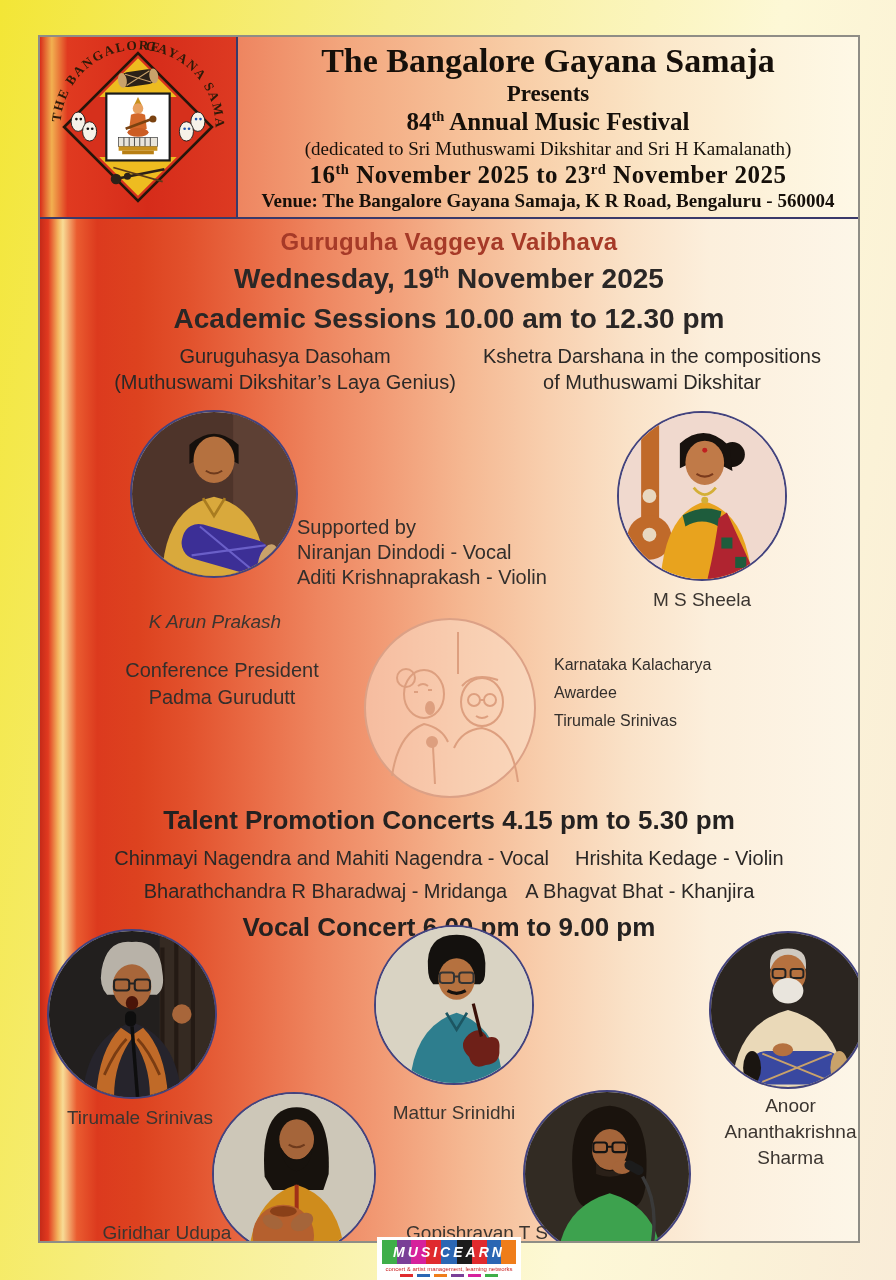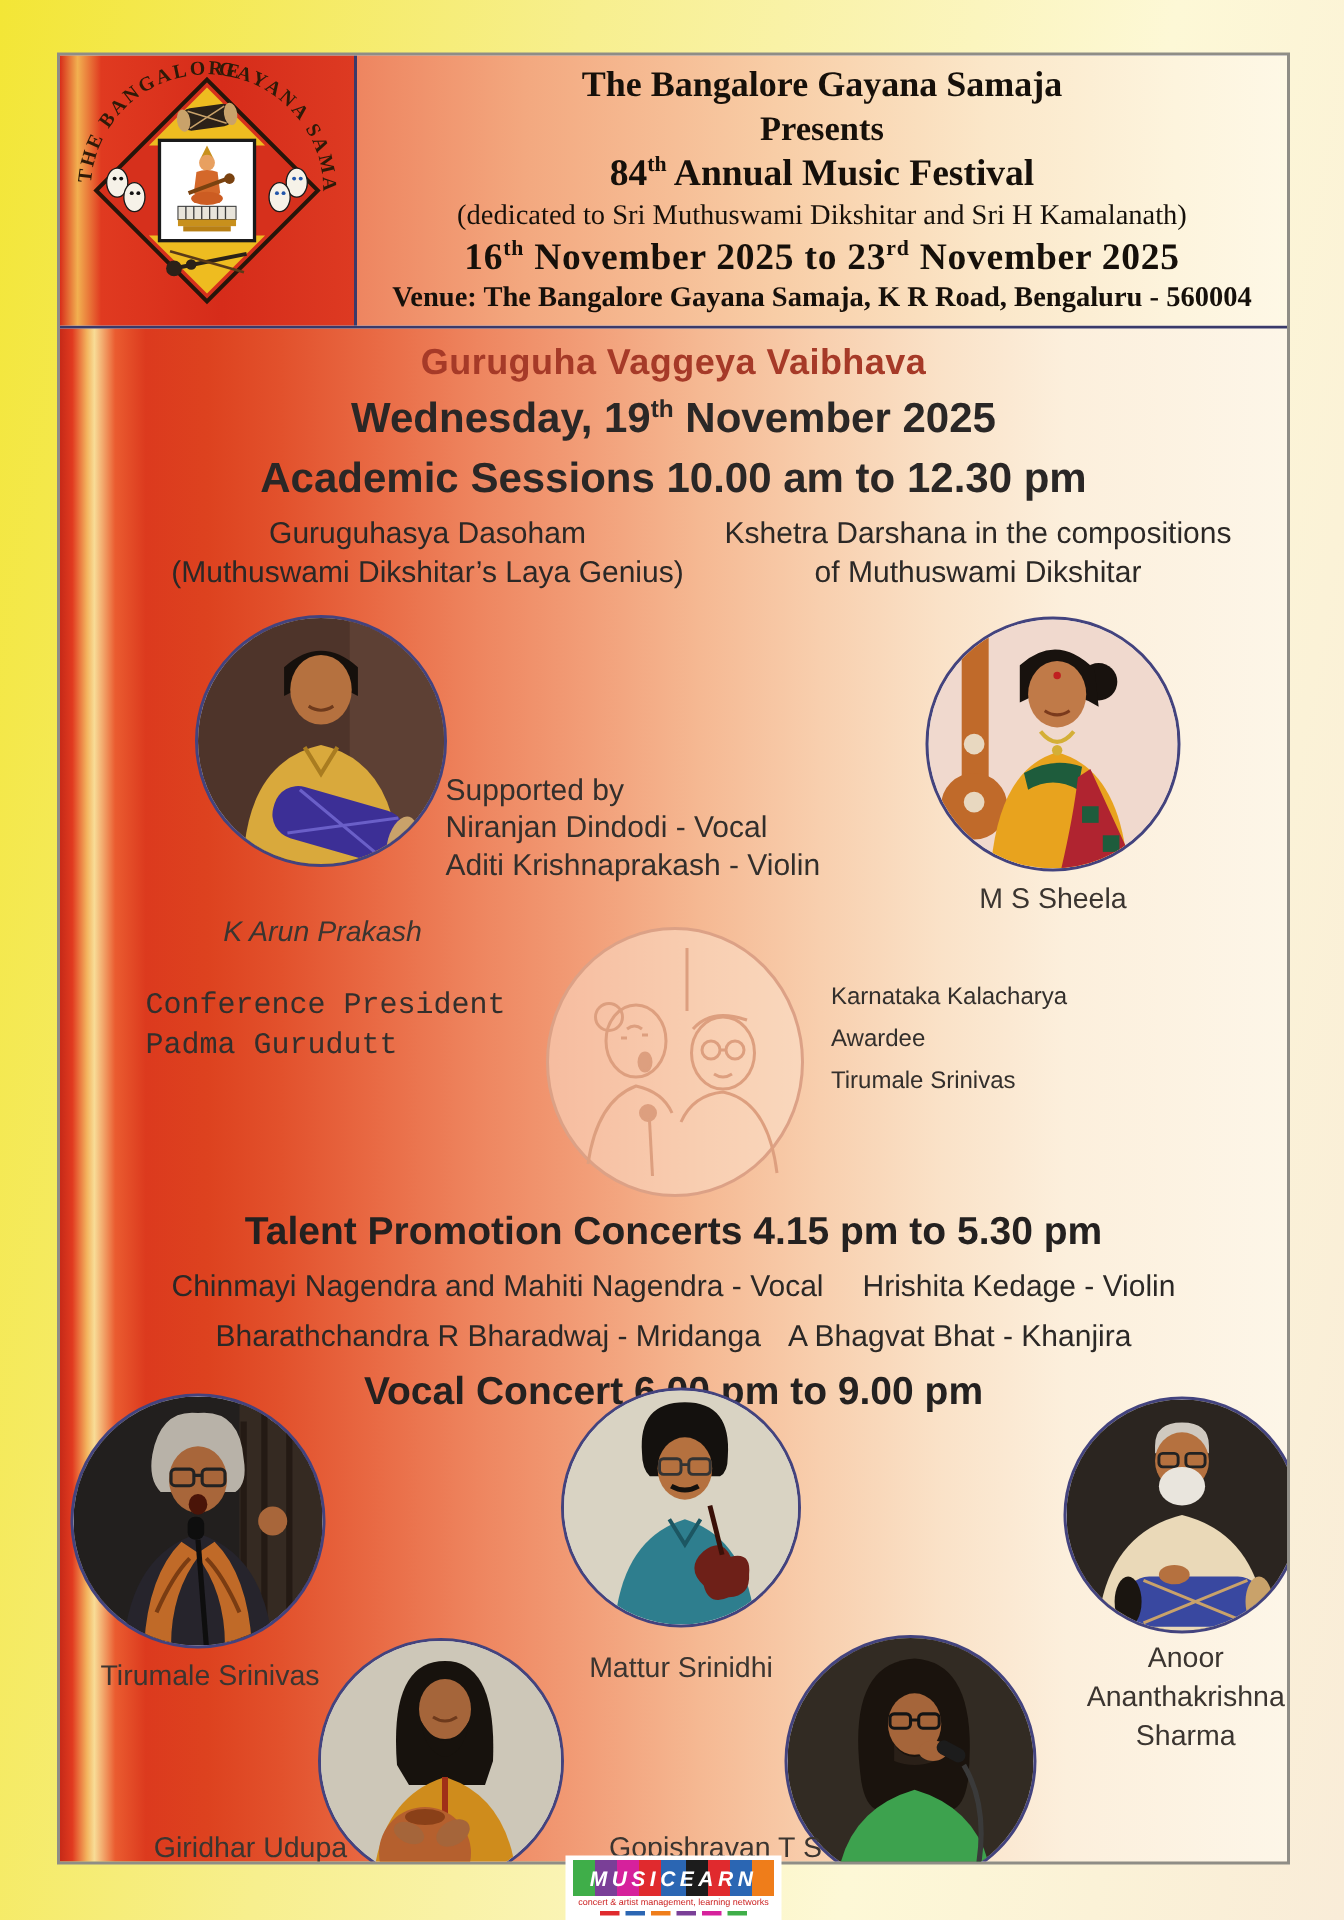--- a/index.html
+++ b/index.html
@@ -27,21 +27,21 @@
     width:196px;height:180px;flex:0 0 196px;border-right:2px solid #3a3a6a;
     background:linear-gradient(90deg,#d82e1a 0%,#f2b050 6%,#e03a20 14%,#d62c1a 55%,#dd3a22 100%);
     display:flex;align-items:center;justify-content:center;
   }
   .title-cell{
     flex:1;display:flex;flex-direction:column;justify-content:space-evenly;align-items:center;
     background:linear-gradient(90deg,#ee8560 0%,#f3a87f 18%,#f8cda6 45%,#fbe7c9 68%,#fdf4dd 88%,#fef8e6 100%);
     font-family:"Liberation Serif","DejaVu Serif",serif;color:#16100a;text-align:center;
     padding:4px 6px;
   }
-  .h-org{font-size:24px;font-weight:bold;}
+  .h-org{font-size:34px;font-weight:bold;}
   .h-presents{font-size:23px;font-weight:bold;}
   .h-festival{font-size:25px;font-weight:bold;}
   .h-dedication{font-size:19px;font-weight:normal;}
   .h-dates{font-size:25px;font-weight:bold;letter-spacing:.5px;}
   .h-venue{font-size:19px;font-weight:bold;}
   .ssup{font-size:.58em;vertical-align:super;line-height:0;}
   
   .center-line{left:0;width:100%;text-align:center;color:#262222;}
   .series-title{top:191px;font-size:24px;font-weight:bold;color:#a63a28;letter-spacing:.3px;}
   .day-line{top:226px;font-size:28px;font-weight:bold;color:#2a2726;}
@@ -49,21 +49,21 @@
   .talk{font-size:20px;line-height:26px;text-align:center;color:#2b2826;}
   .talk-left{left:45px;top:306px;width:400px;}
   .talk-right{left:402px;top:306px;width:420px;}
   .photo-circle{
     border-radius:50%;overflow:hidden;border:2px solid #43437e;box-sizing:border-box;
     background:#ddd;
   }
   .photo-circle svg{display:block;width:100%;height:100%;}
   .name-label{font-size:19px;line-height:26px;color:#3b3530;text-align:center;}
   .supported{left:257px;top:478px;font-size:20px;line-height:25px;color:#332f2c;}
-  .conf-left{left:57px;top:620px;width:250px;text-align:left;font-size:20px;line-height:27px;color:#332f2c;font-family:Liberation Mono, monospace;}
+  .conf-left{left:57px;top:620px;width:250px;text-align:center;font-size:20px;line-height:27px;color:#332f2c;}
   .conf-right{left:514px;top:614px;width:270px;text-align:left;font-size:16px;line-height:28px;color:#332f2c;}
   .talent-heading{top:768px;font-size:26px;font-weight:bold;color:#242120;}
   .talent-line{left:0;width:100%;display:flex;justify-content:center;gap:26px;font-size:20px;color:#2b2826;}
   .tl1{top:810px;}
   .tl2{top:843px;}
   .vocal-heading{top:875px;font-size:26px;font-weight:bold;color:#242120;}
   
   .musicearn{
     position:absolute;left:377px;top:1237px;width:144px;height:43px;background:#ffffff;
     z-index:5;display:flex;flex-direction:column;align-items:center;padding-top:3px;box-sizing:border-box;text-align:right;

